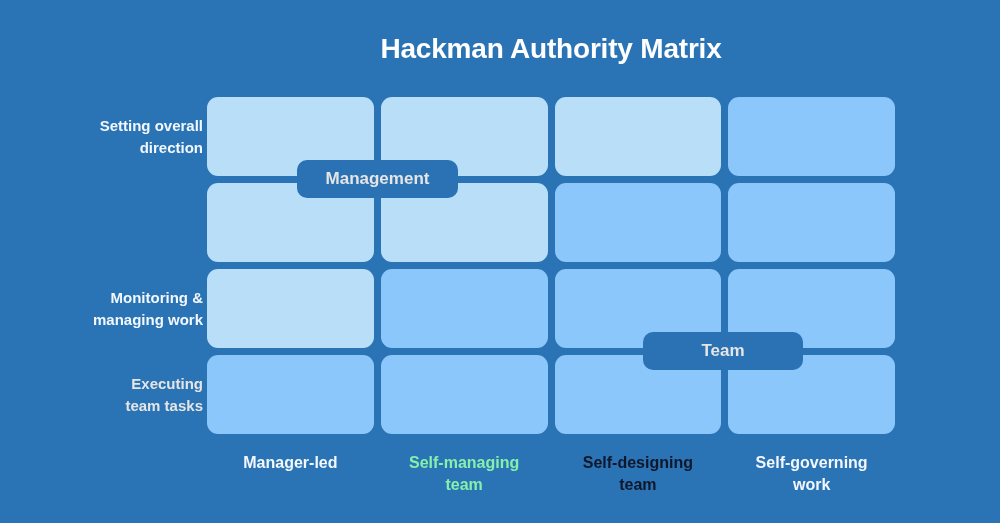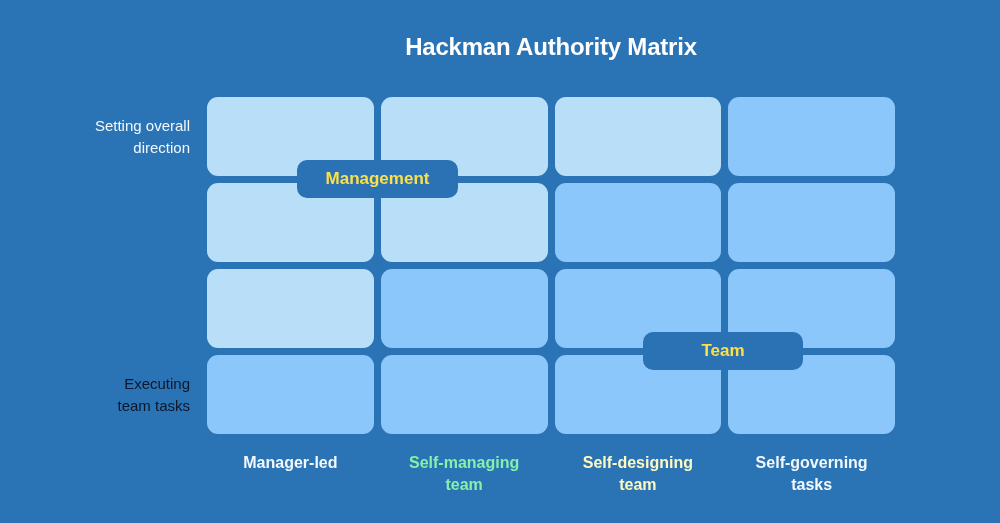--- a/index.html
+++ b/index.html
@@ -11,44 +11,44 @@
   }
   .canvas {
     position: relative;
     width: 1000px; height: 523px;
     background: #2a73b5;
   }
   .title {
     position: absolute;
     left: 207px; top: 33px; width: 688px;
     text-align: center;
-    font-size: 24px; font-weight: bold;
+    font-size: 28px; font-weight: bold;
     letter-spacing: -0.2px;
     color: #ffffff;
   }
   .grid {
     position: absolute;
     left: 207px; top: 97px;
     width: 688px; height: 337px;
     display: grid;
     grid-template-columns: repeat(4, 1fr);
     grid-template-rows: repeat(4, 1fr);
     gap: 7px;
   }
   .cell {
     border-radius: 11px;
     background: #8cc7fc;
   }
   .row-label {
     position: absolute;
-    left: 4px; width: 186px; height: 79px;
+    left: 17px; width: 186px; height: 79px;
     display: flex; align-items: center; justify-content: flex-end;
     text-align: right;
     color: #f2f8fd;
-    font-weight: normal; font-size: 15px; line-height: 21.5px;
+    font-weight: bold; font-size: 15px; line-height: 21.5px;
     white-space: pre-line;
   }
   #row-label-0 { top: 97px; }
   #row-label-1 { top: 183px; }
   #row-label-2 { top: 269px; }
   #row-label-3 { top: 355px; }
   .col-labels {
     position: absolute;
     left: 207px; top: 452px; width: 688px;
     display: grid;
@@ -60,35 +60,37 @@
     color: #f2f8fd;
     font-weight: bold; font-size: 16px; line-height: 22px;
     white-space: pre-line;
   }
   .badge {
     position: absolute;
     height: 38px;
     border-radius: 10px;
     background: #2a72b4;
     display: flex; align-items: center; justify-content: center;
-    color: #fde047; font-weight: bold; font-size: 17px;
+    color: #e5e5e5; font-weight: bold; font-size: 17px;
   }
   #badge-management { left: 297px; top: 160px; width: 161px; }
   #badge-team      { left: 643px; top: 332px; width: 160px; }
 </style>
 </head>
 <body style="background: rgb(42, 115, 181);">
 
 <div class="canvas" style="background: rgb(42, 115, 181);">
 
   <div class="title" style="color: rgb(255, 255, 255);">Hackman Authority Matrix</div>
 
   <div class="row-label" id="row-label-0" style="color: rgb(242, 248, 253);">Setting overall
 direction</div>
-  <div class="row-label" id="row-label-3" style="color: #0f172a;">Executing
+  <div class="row-label" id="row-label-2" style="color: rgb(242, 248, 253);">Monitoring &amp;
+managing work</div>
+  <div class="row-label" id="row-label-3" style="color: #e5e5e5;">Executing
 team tasks</div>
 
   <div class="grid">
     <div class="cell" style="background: rgb(185, 223, 248);"></div>
     <div class="cell" style="background: rgb(185, 223, 248);"></div>
     <div class="cell" style="background: rgb(185, 223, 248);"></div>
     <div class="cell" style="background: rgb(140, 199, 252);"></div>
     <div class="cell" style="background: rgb(185, 223, 248);"></div>
     <div class="cell" style="background: rgb(185, 223, 248);"></div>
     <div class="cell" style="background: rgb(140, 199, 252);"></div>
@@ -103,19 +105,19 @@
     <div class="cell" style="background: rgb(140, 199, 252);"></div>
   </div>
 
   <div class="badge" id="badge-management" style="background: rgb(42, 114, 180);">Management</div>
   <div class="badge" id="badge-team" style="background: rgb(42, 114, 180);">Team</div>
 
   <div class="col-labels">
     <div class="col-label" style="color: rgb(242, 248, 253);">Manager-led</div>
     <div class="col-label" style="color: #86efac;">Self-managing
 team</div>
-    <div class="col-label" style="color: #fef9c3;">Self-designing
+    <div class="col-label" style="color: #0f172a;">Self-designing
 team</div>
     <div class="col-label" style="color: rgb(242, 248, 253);">Self-governing
-tasks</div>
+work</div>
   </div>
 
 </div>
 
 </body></html>

